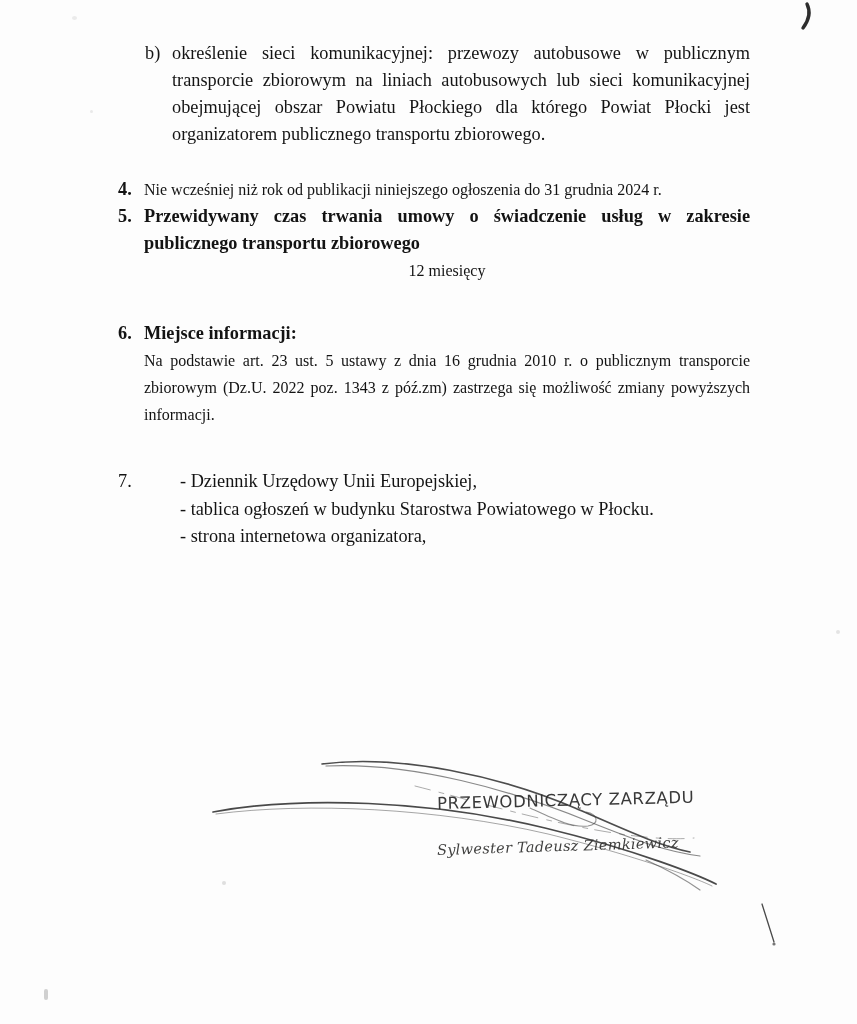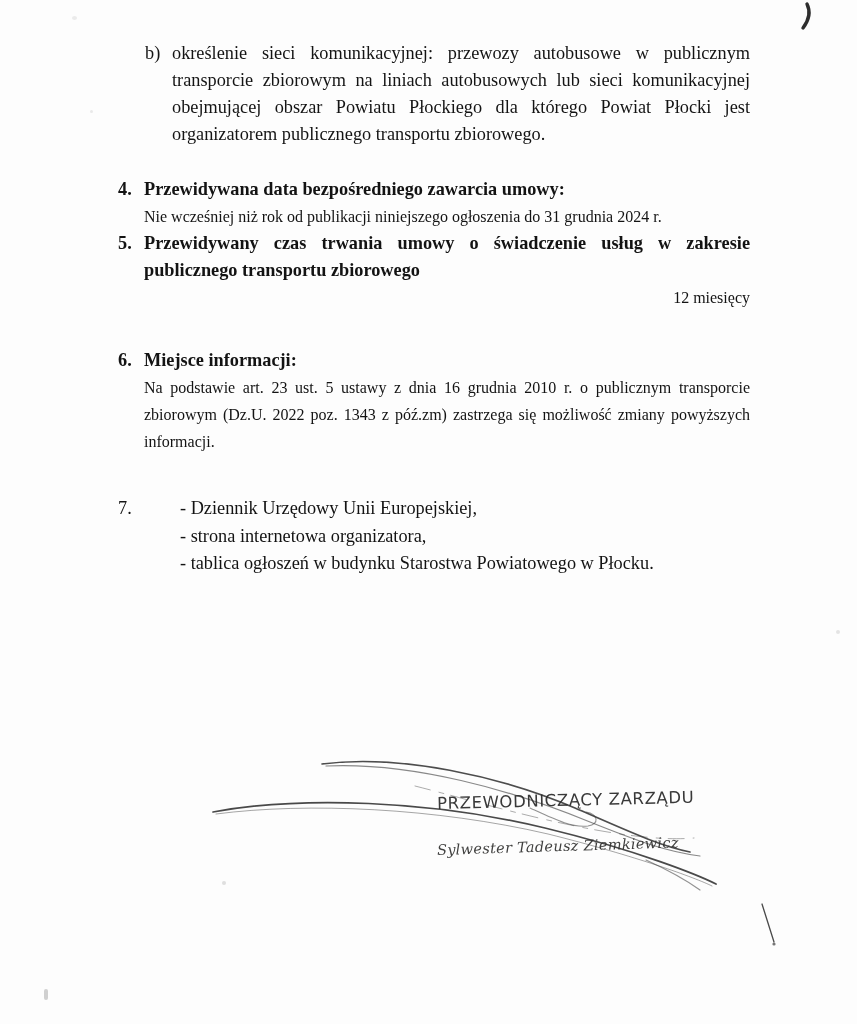--- a/index.html
+++ b/index.html
@@ -74,21 +74,21 @@
     text-justify: inter-word;
   }
   .heading.nowrap-left { text-align: left; }
 
   .subtext {
     font-size: 16px;
     line-height: 27px;
     text-align: justify;
     text-justify: inter-word;
   }
-  .subtext.left { text-align: right; }
+  .subtext.left { text-align: center; }
   .gap-md { height: 28px; }
   .gap-lg { height: 36px; }
 
   .bullets {
     list-style: none;
     margin: 12px;
     padding: 0 0 0 24px;
   }
   .bullets li {
     font-size: 18.3px;
@@ -165,21 +165,20 @@
 
     <div class="para lettered">
       <span class="marker">b)</span>
       <span>określenie sieci komunikacyjnej: przewozy autobusowe w publicznym transporcie zbiorowym na liniach autobusowych lub sieci komunikacyjnej obejmującej obszar Powiatu Płockiego dla którego Powiat Płocki jest organizatorem publicznego transportu zbiorowego.</span>
     </div>
 
     <div class="gap-md"></div>
 
     <div class="section">
       <span class="num">4.</span>
-      <div class="heading nowrap-left">Przewidywana data bezpośredniego zawarcia umowy:</div>
       <div class="subtext">Nie wcześniej niż rok od publikacji niniejszego ogłoszenia do 31 grudnia 2024 r.</div>
     </div>
 
     <div class="section">
       <span class="num">5.</span>
       <div class="heading">Przewidywany czas trwania umowy o świadczenie usług w zakresie publicznego transportu zbiorowego</div>
       <div class="subtext left">12 miesięcy</div>
     </div>
 
     <div class="gap-lg"></div>
@@ -189,22 +188,22 @@
       <div class="heading nowrap-left">Miejsce informacji:</div>
       <div class="subtext">Na podstawie art. 23 ust. 5 ustawy z dnia 16 grudnia 2010 r. o publicznym transporcie zbiorowym  (Dz.U. 2022 poz. 1343 z póź.zm) zastrzega się możliwość zmiany powyższych informacji.</div>
     </div>
 
     <div class="gap-md"></div>
 
     <div class="section plain">
       <span class="num">7.</span>
       <ul class="bullets">
         <li>- Dziennik Urzędowy Unii Europejskiej,</li>
+        <li>- tablica ogłoszeń w budynku Starostwa Powiatowego w Płocku.</li>
         <li>- strona internetowa organizatora,</li>
-        <li>- tablica ogłoszeń w budynku Starostwa Powiatowego w Płocku.</li>
       </ul>
     </div>
 
   </div>
 
   <div class="sig-block">
 
     <svg class="sig-svg" width="857" height="1024">
       <g fill="none" stroke="#3a3a3a" stroke-linecap="round">
 

